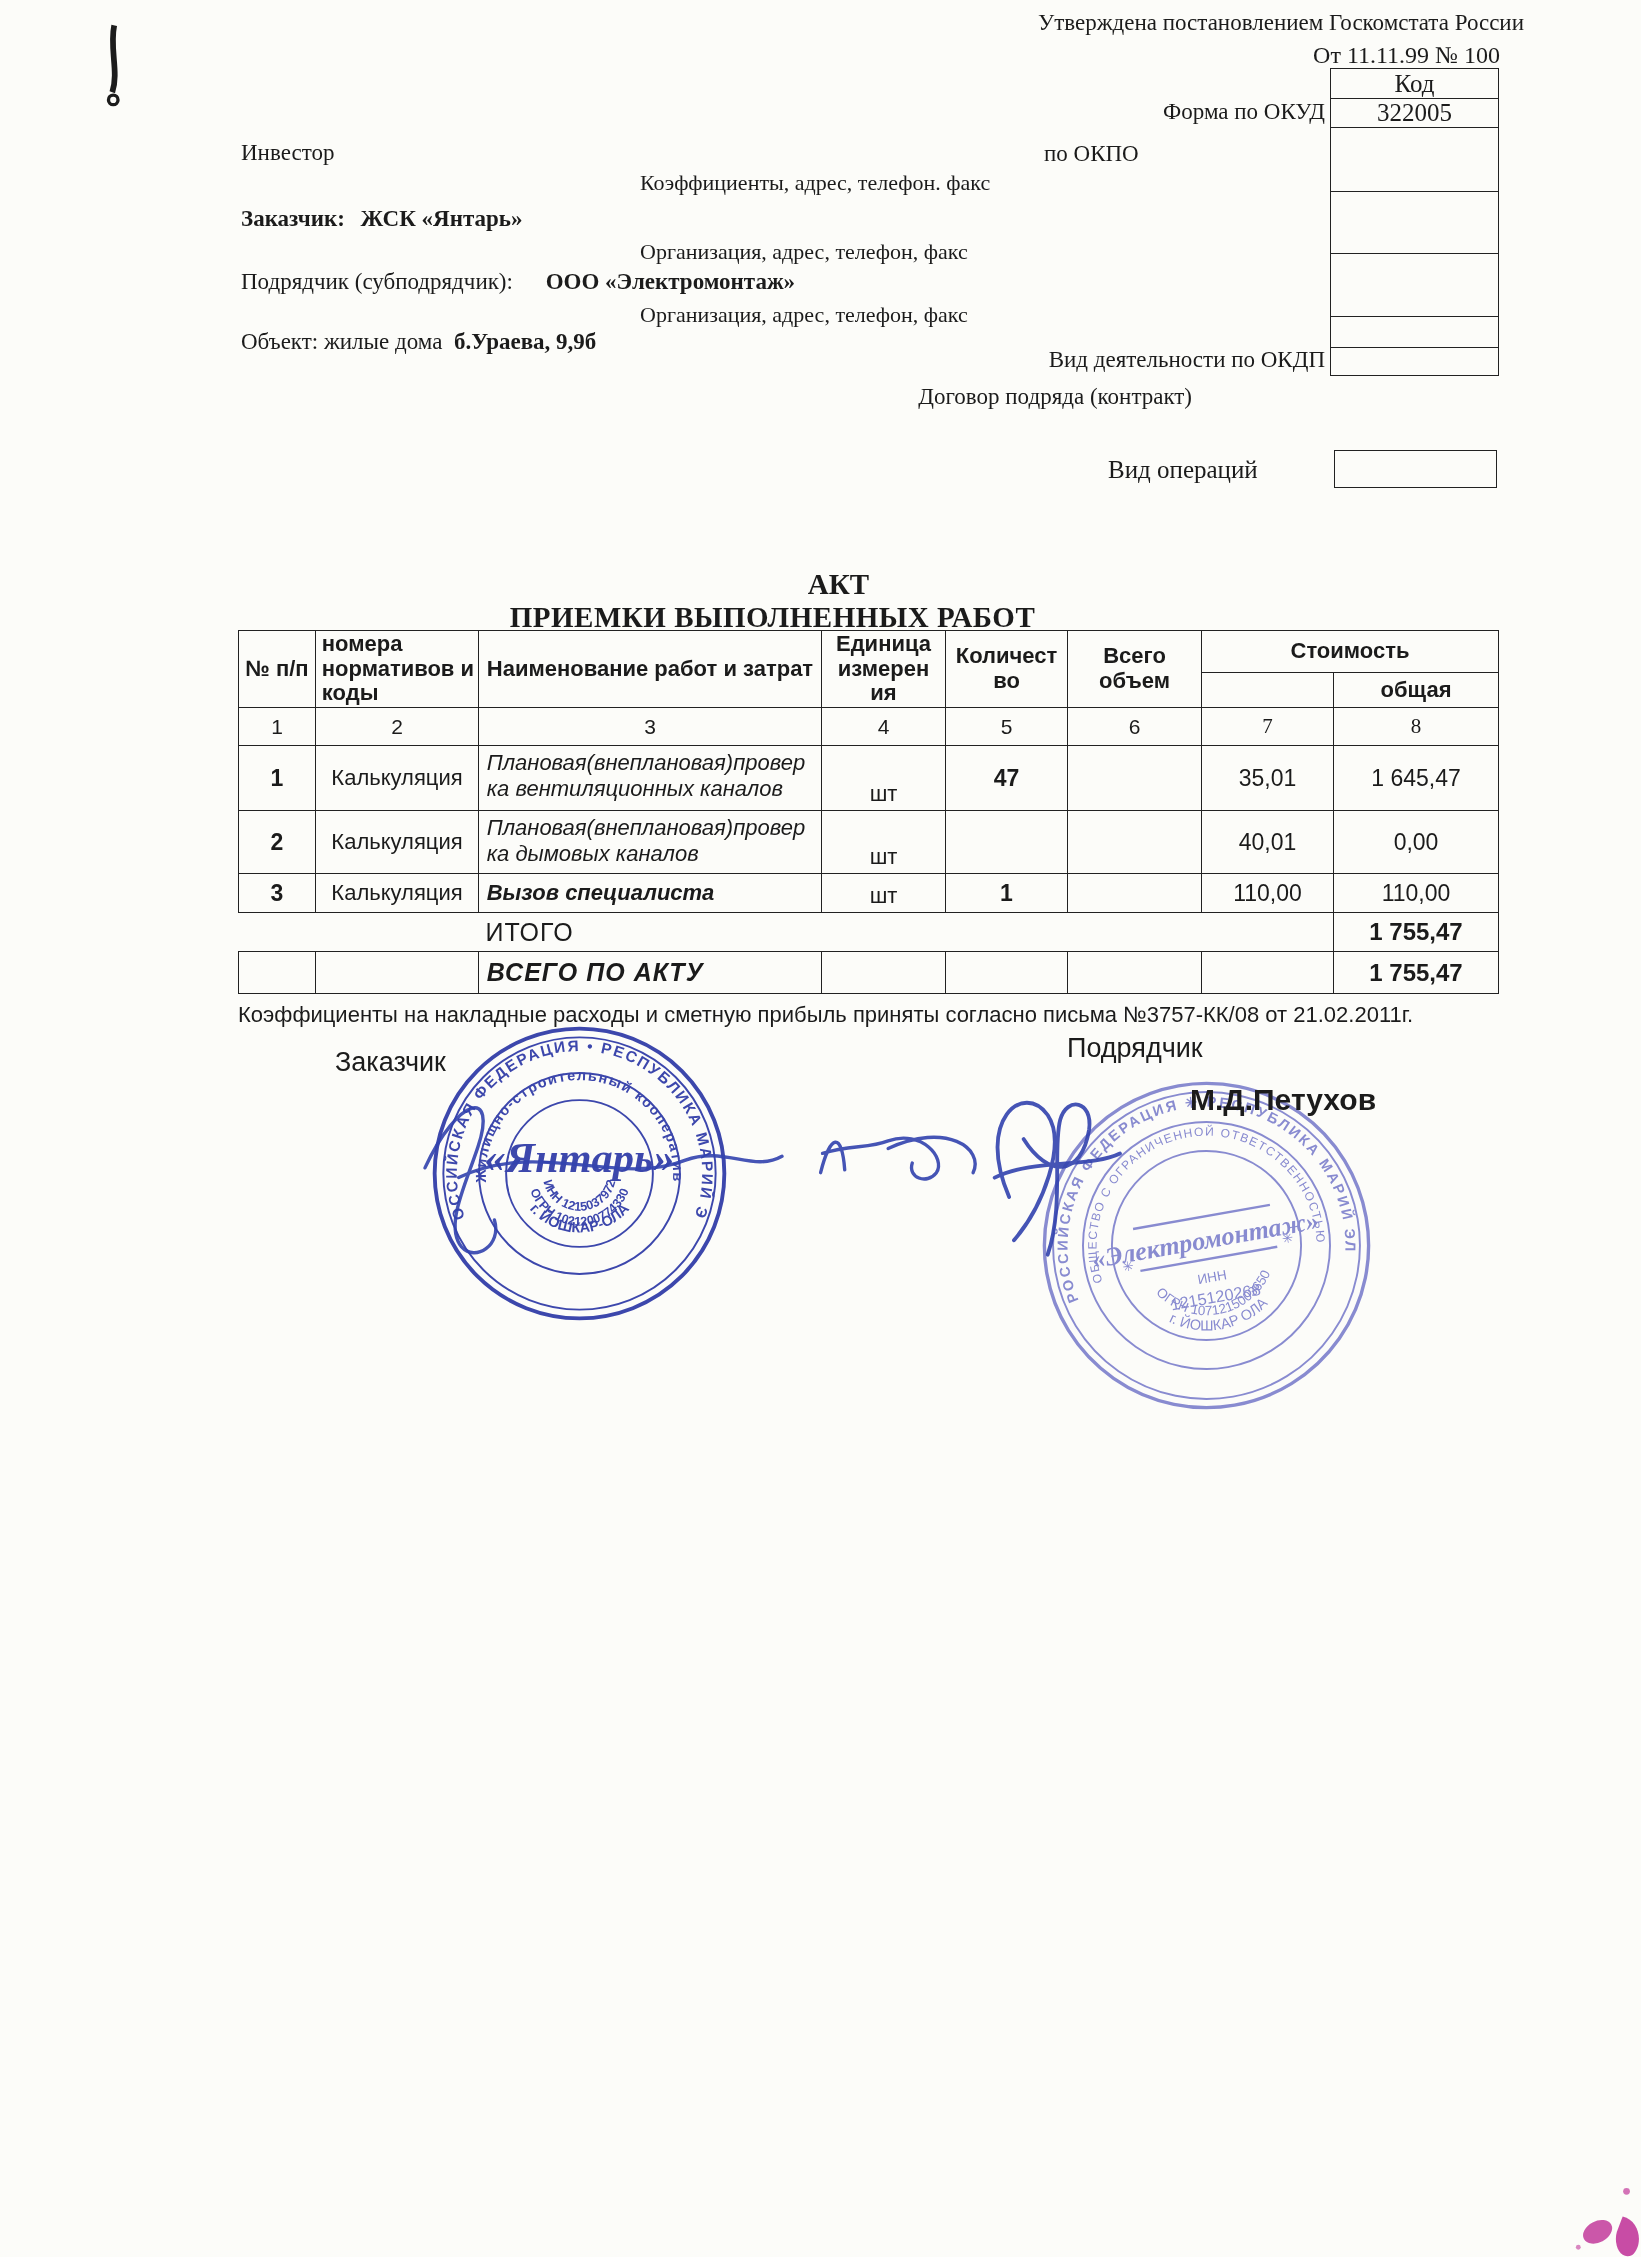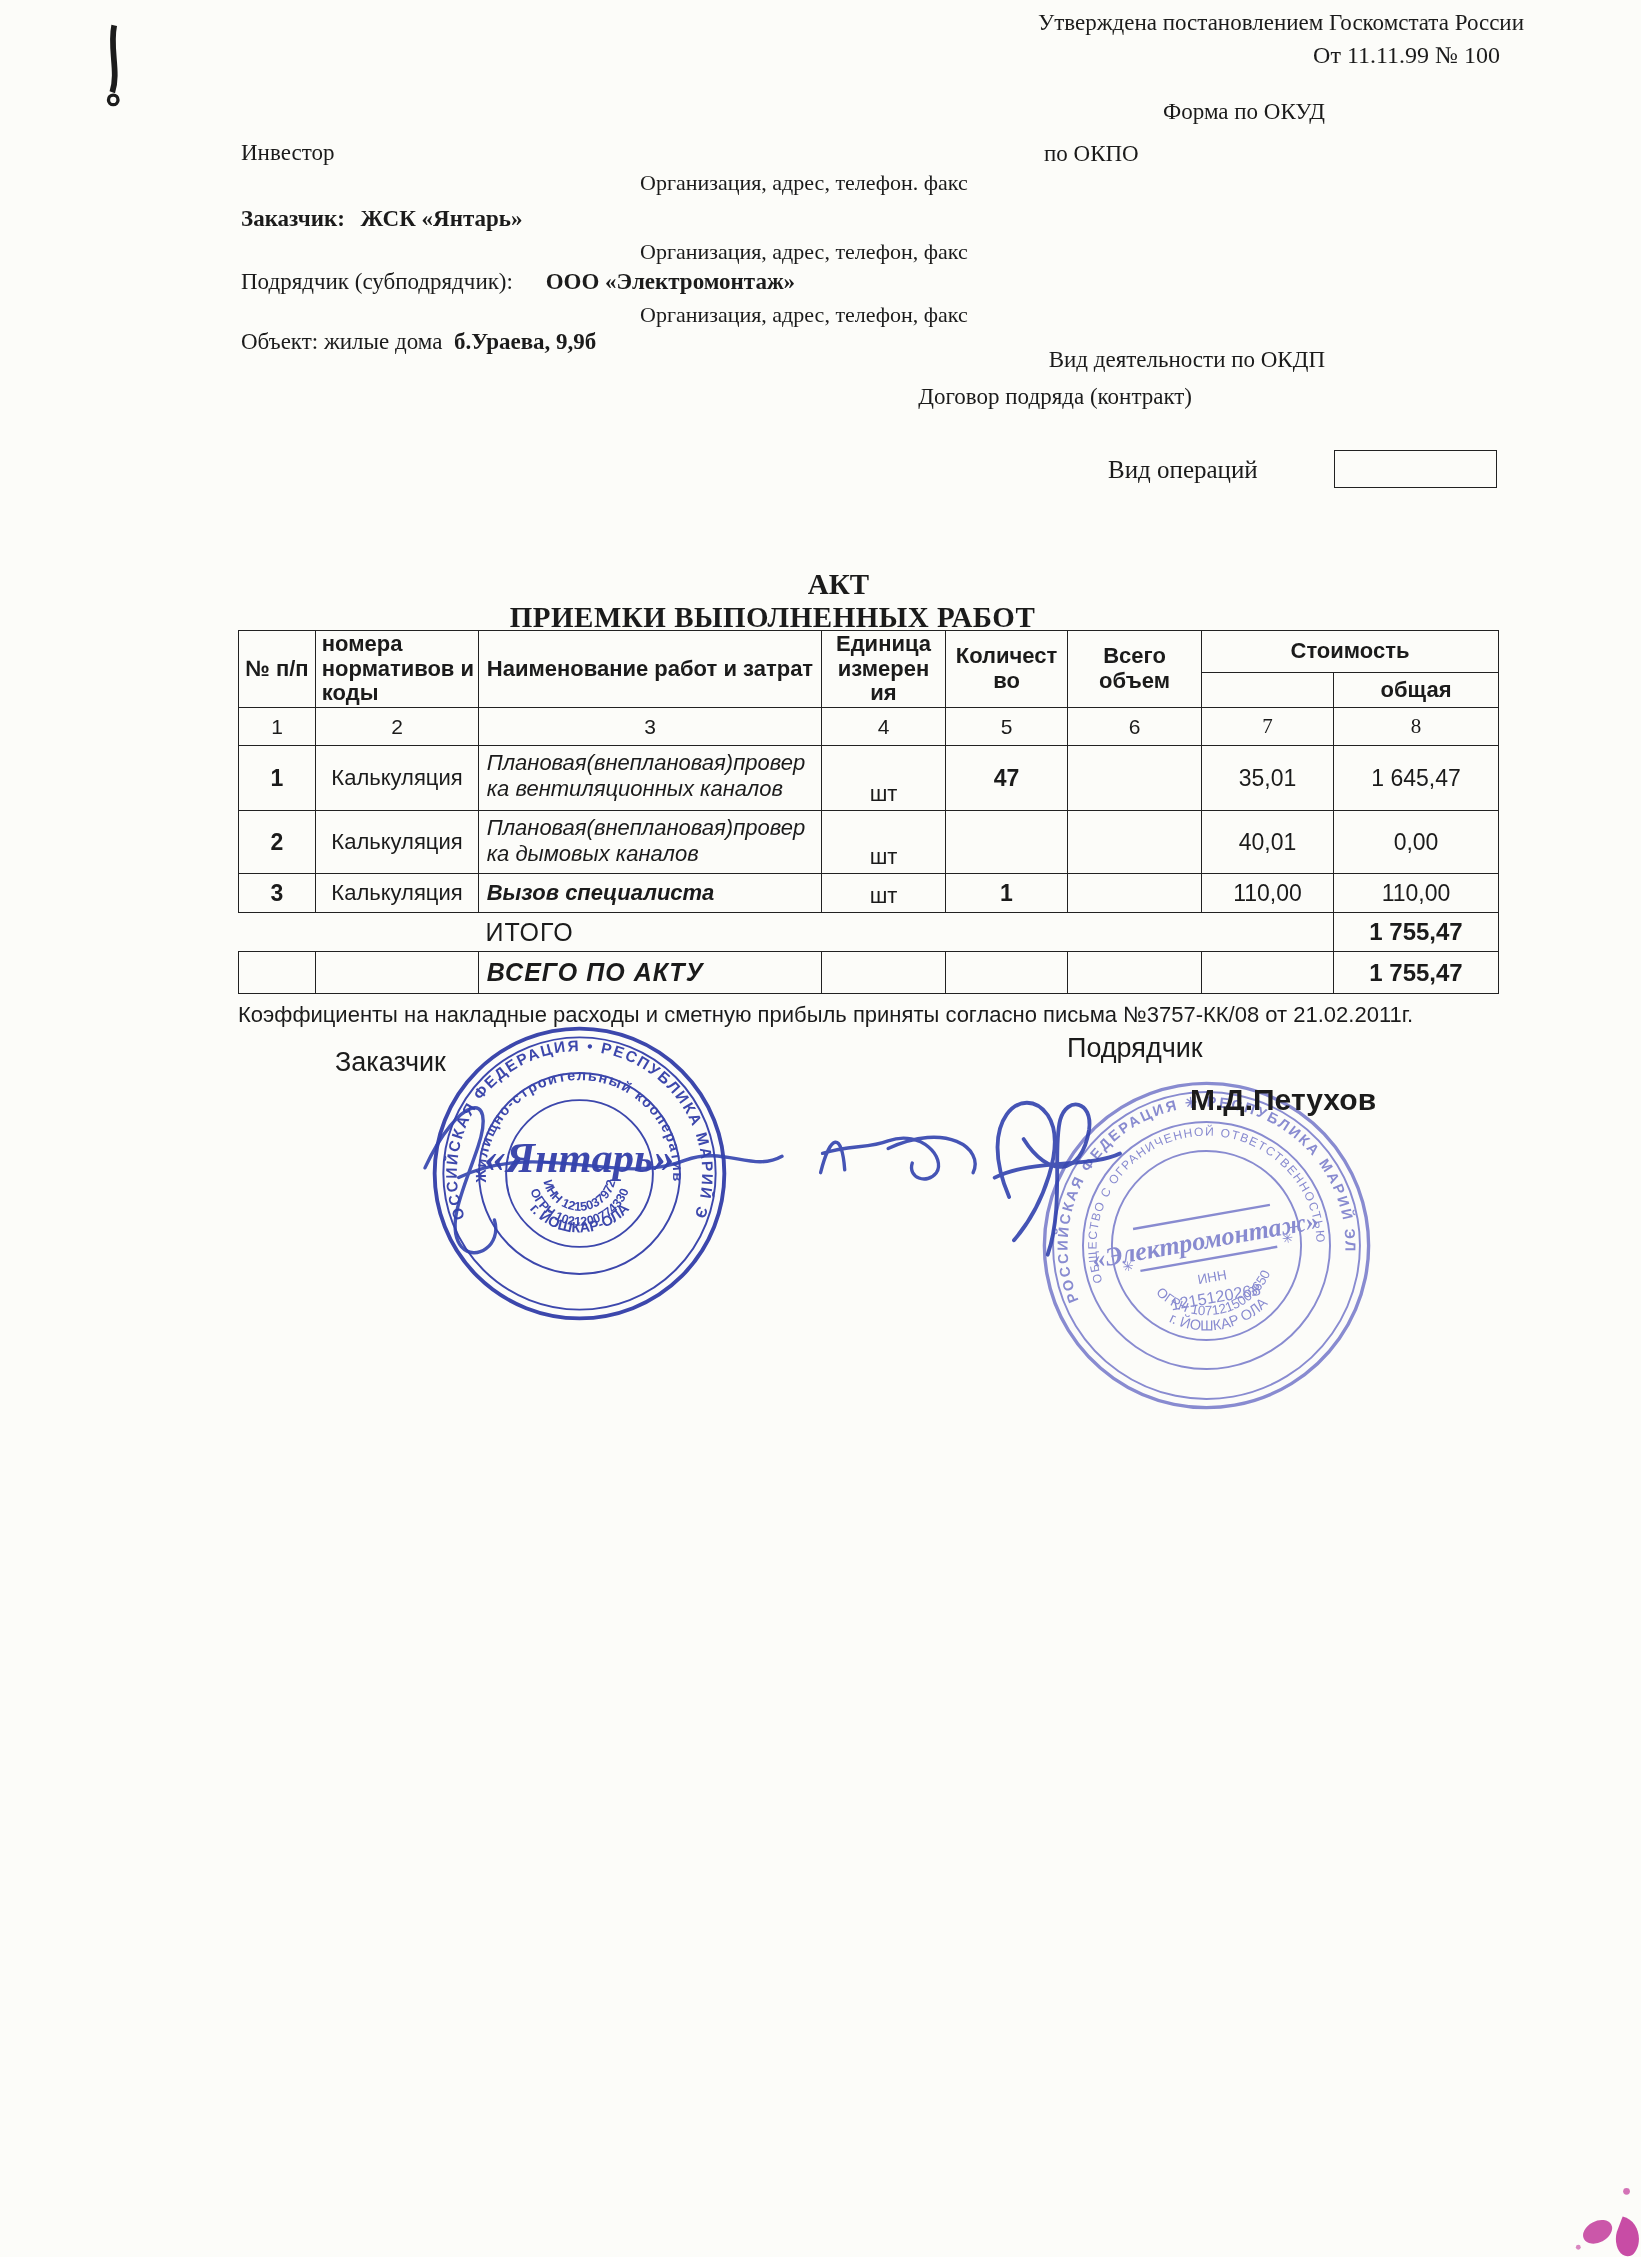--- a/index.html
+++ b/index.html
@@ -47,27 +47,55 @@
   <svg class="abs" style="left:97px;top:19.3px;" width="43" height="92" viewBox="0 0 45 95">
     <path d="M18,6 C13,30 23,55 16,76" stroke="#1c1c1c" stroke-width="6" fill="none"></path>
     <circle cx="17" cy="84" r="5" stroke="#1c1c1c" stroke-width="3.5" fill="none"></circle>
   </svg>
 
   <div class="abs serif" style="left:966px;top:9.7px;width:558px;font-size:23px;">
     <div class="rt">Утверждена постановлением Госкомстата России</div>
   </div>
   <div class="abs serif rt" style="left:1159px;top:42px;width:341px;font-size:24px;">От 11.11.99 № 100</div>
 
+  <table class="abs codetbl" style="left:1330px;top:68px;width:168px;">
+    <colgroup>
+        <col style="width:168px">
+      </colgroup>
+    <tbody>
+        <tr style="height:30px">
+          <td>Код</td>
+        </tr>
+    <tr style="height:29px">
+          <td>322005</td>
+        </tr>
+    <tr style="height:64px">
+          <td></td>
+        </tr>
+    <tr style="height:62px">
+          <td></td>
+        </tr>
+    <tr style="height:63px">
+          <td></td>
+        </tr>
+    <tr style="height:31px">
+          <td></td>
+        </tr>
+    <tr style="height:28px">
+          <td></td>
+        </tr>
+  </tbody>
+    </table>
 
   <div class="abs serif rt" style="left:1062px;top:99px;width:263px;font-size:23px;">Форма по ОКУД</div>
   <div class="abs serif" style="left:1044px;top:141px;font-size:23px;">по ОКПО</div>
   <div class="abs serif rt" style="left:1014px;top:347px;width:311px;font-size:23px;">Вид деятельности по ОКДП</div>
 
   <div class="abs serif" style="left:241px;top:140px;font-size:23px;">Инвестор</div>
-  <div class="abs serif hint" style="left:640px;top:170px;">Организация, адрес, телефон. факс</div>
+  <div class="abs serif hint" style="left:640px;top:170px;">Коэффициенты, адрес, телефон. факс</div>
   <div class="abs serif" style="left:241px;top:206px;font-size:23px;">
     <span class="b">Заказчик:</span>
     <span class="b" style="margin-left:9.7px;">ЖСК «Янтарь»</span>
   </div>
   <div class="abs serif hint" style="left:640px;top:239px;">Организация, адрес, телефон, факс</div>
   <div class="abs serif" style="left:241px;top:269px;font-size:23px;">
     <span>Подрядчик (субподрядчик):</span>
     <span class="b" style="margin-left:27px;margin-top:48px;">ООО «Электромонтаж»</span>
   </div>
   <div class="abs serif hint" style="left:640px;top:302px;">Организация, адрес, телефон, факс</div>

